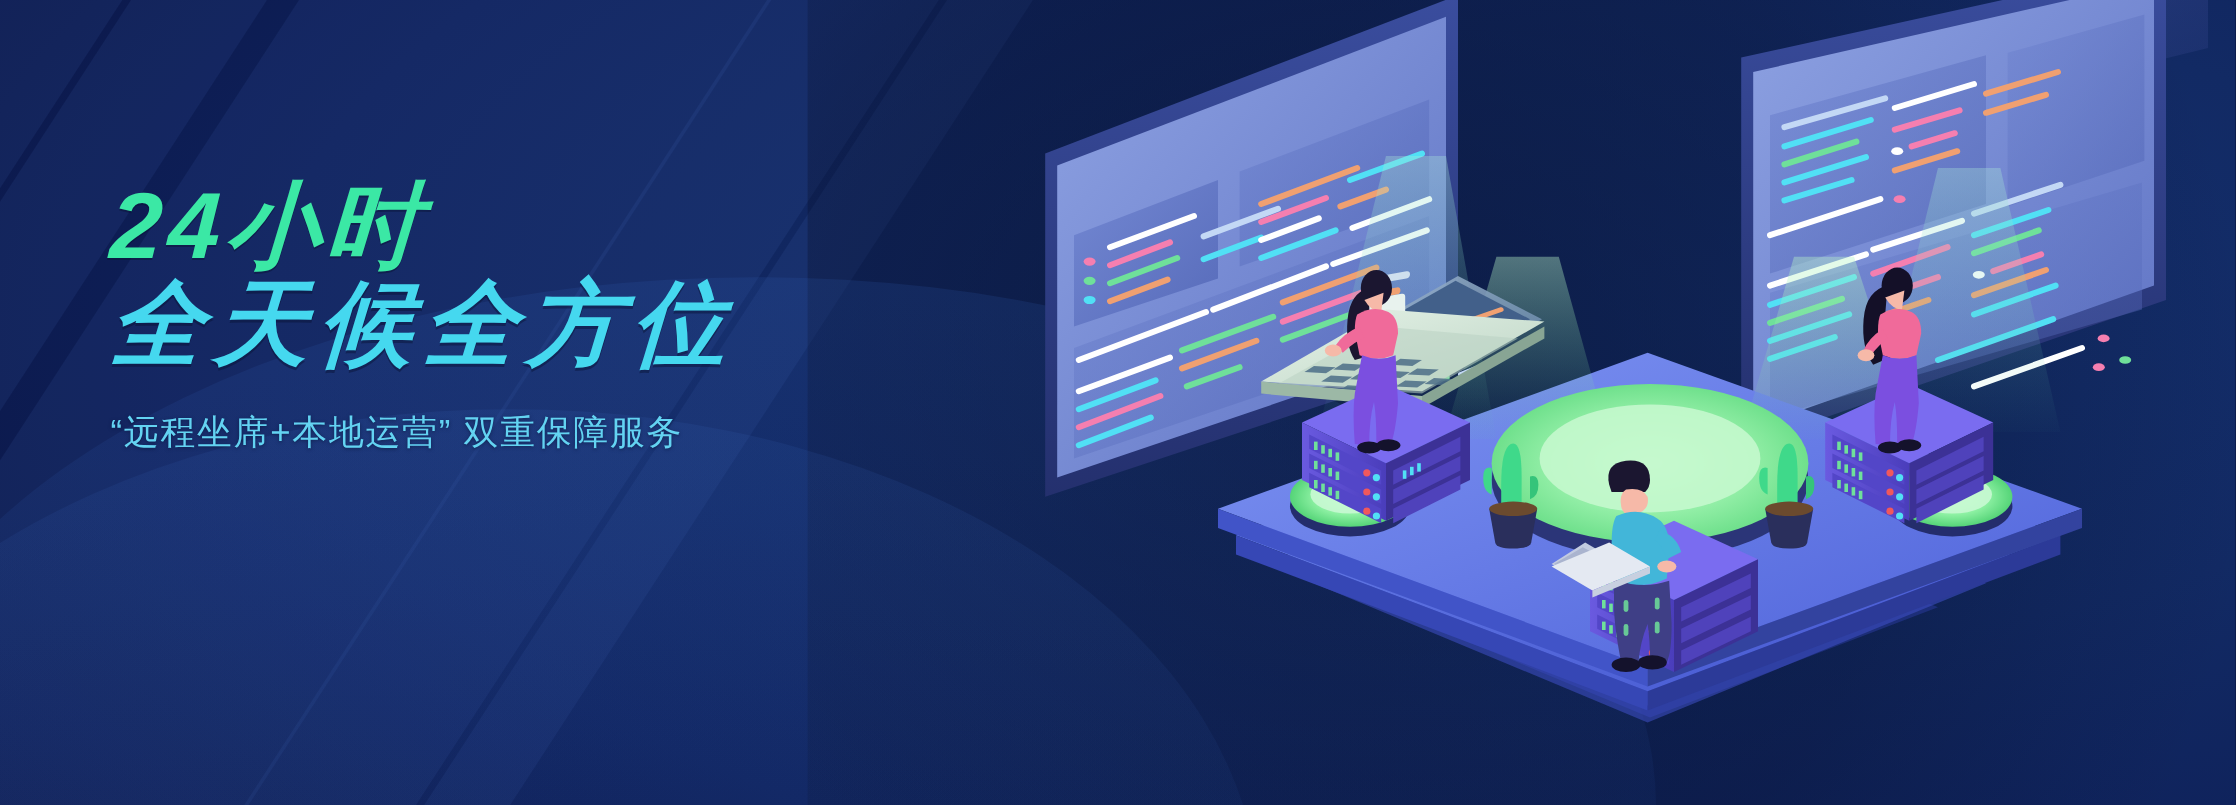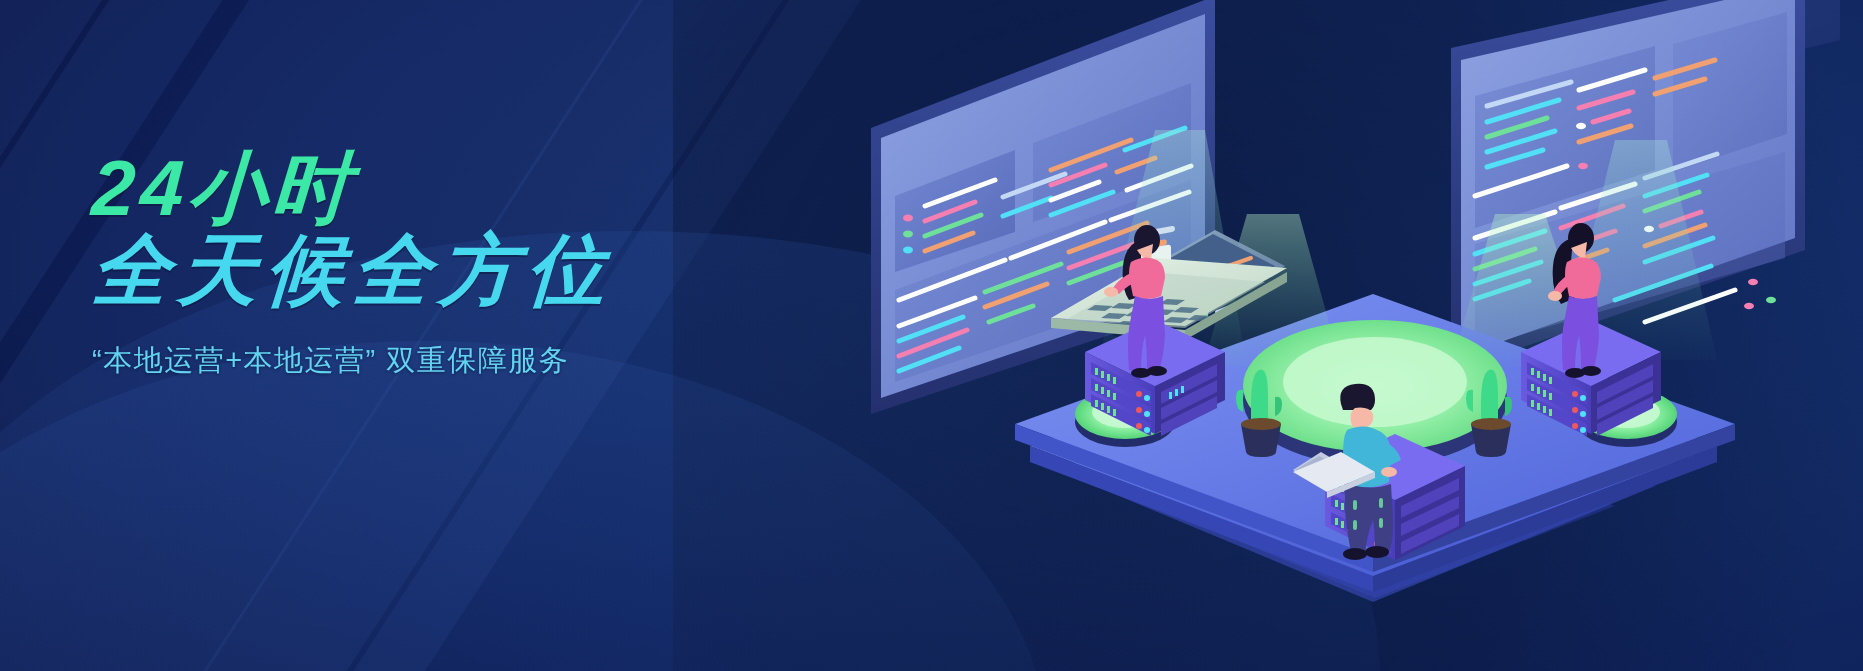--- a/index.html
+++ b/index.html
@@ -97,21 +97,21 @@
   </div>
   <div class="bg-dark-rt"></div>
   <div class="bg-wave2"></div>
   <div class="bg-wave"></div>
 
   <div class="copy">
     <div class="headline">
       <div class="hl-line hl-1">24小时</div>
       <div class="hl-line hl-2">全天候全方位</div>
     </div>
-    <div class="subtitle">“本地运营+本地运营” 双重保障服务</div>
+    <div class="subtitle">“远程坐席+本地运营” 双重保障服务</div>
   </div>
 
   <div class="illo">
     <svg viewBox="0 0 1008 671" xmlns="http://www.w3.org/2000/svg">
       <defs>
         <linearGradient id="gPanel" x1="0" y1="0" x2="1" y2="1">
           <stop offset="0" stop-color="#8ea2e2"></stop>
             <stop offset="1" stop-color="#5f73c4"></stop>
         </linearGradient>
         <linearGradient id="gPanelDim" x1="0" y1="0" x2="1" y2="1">

